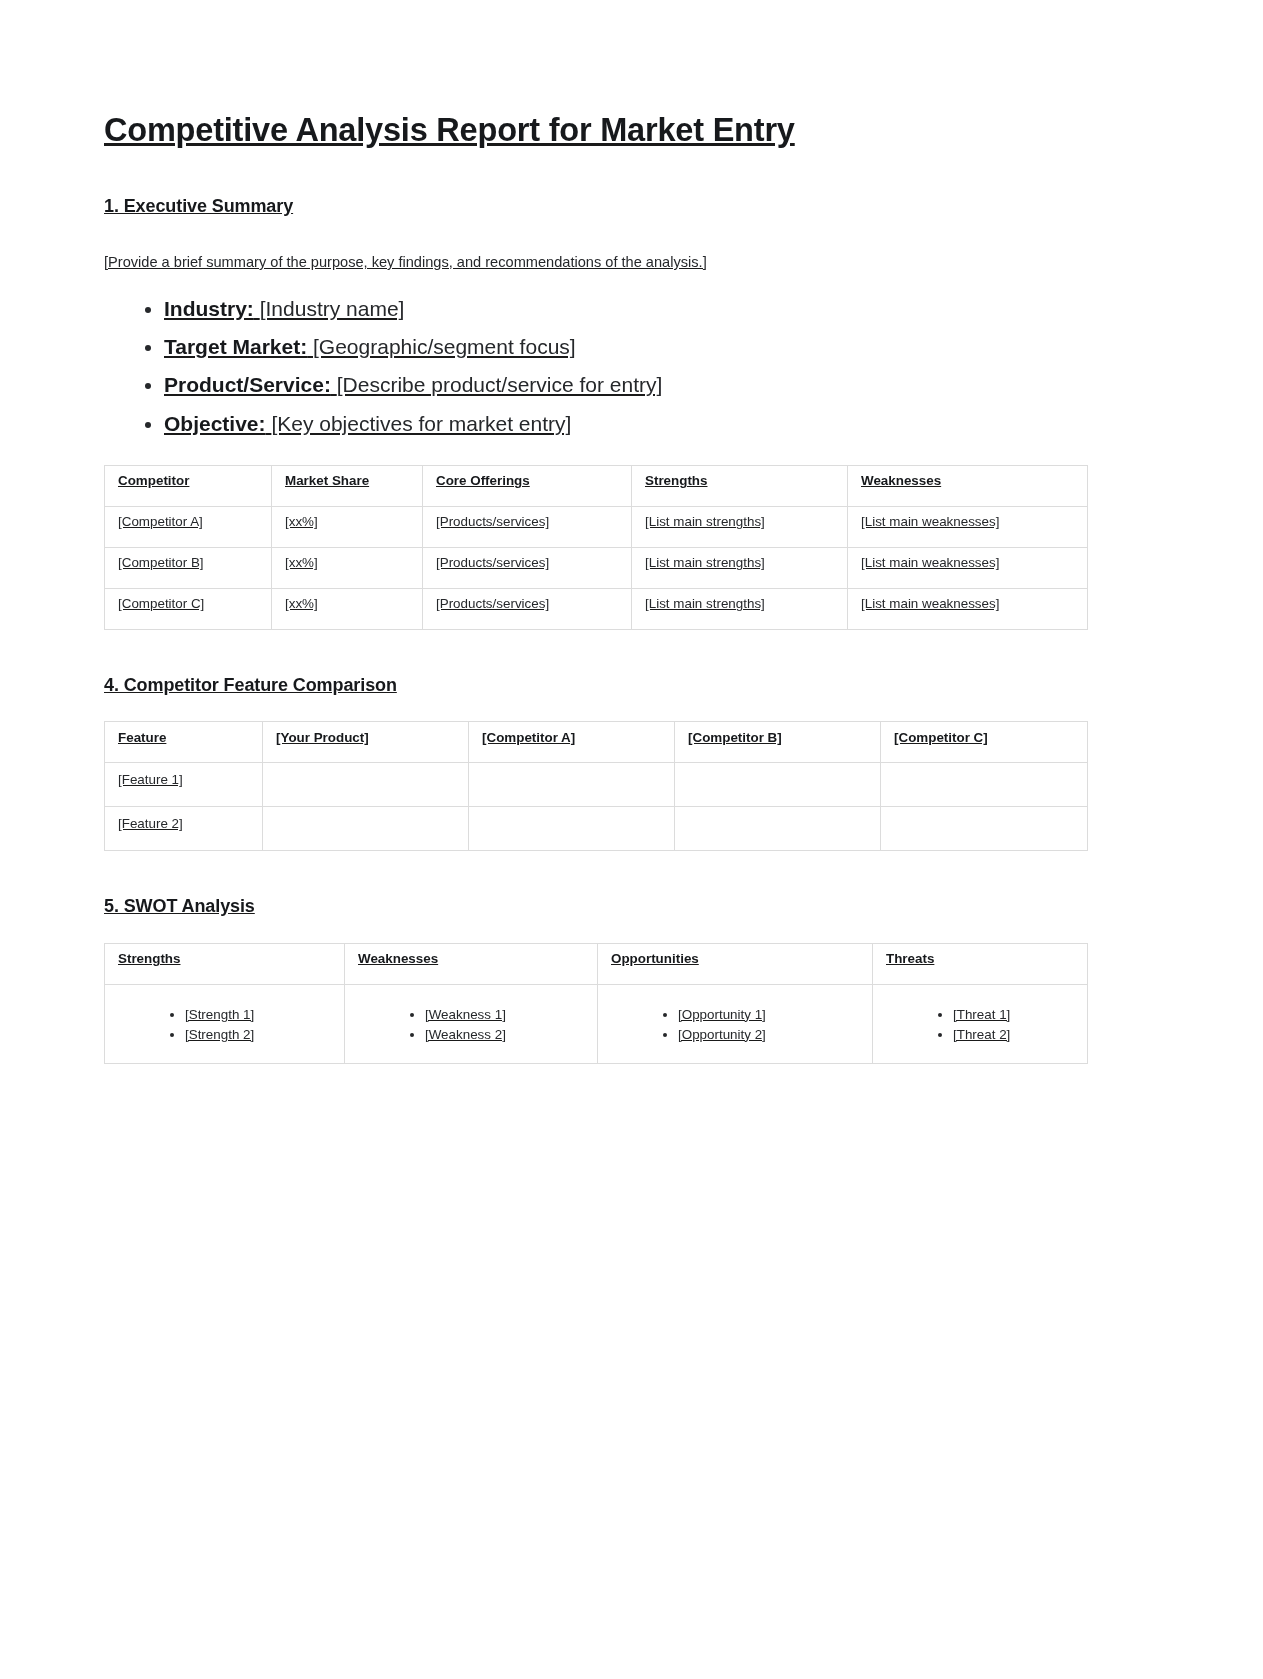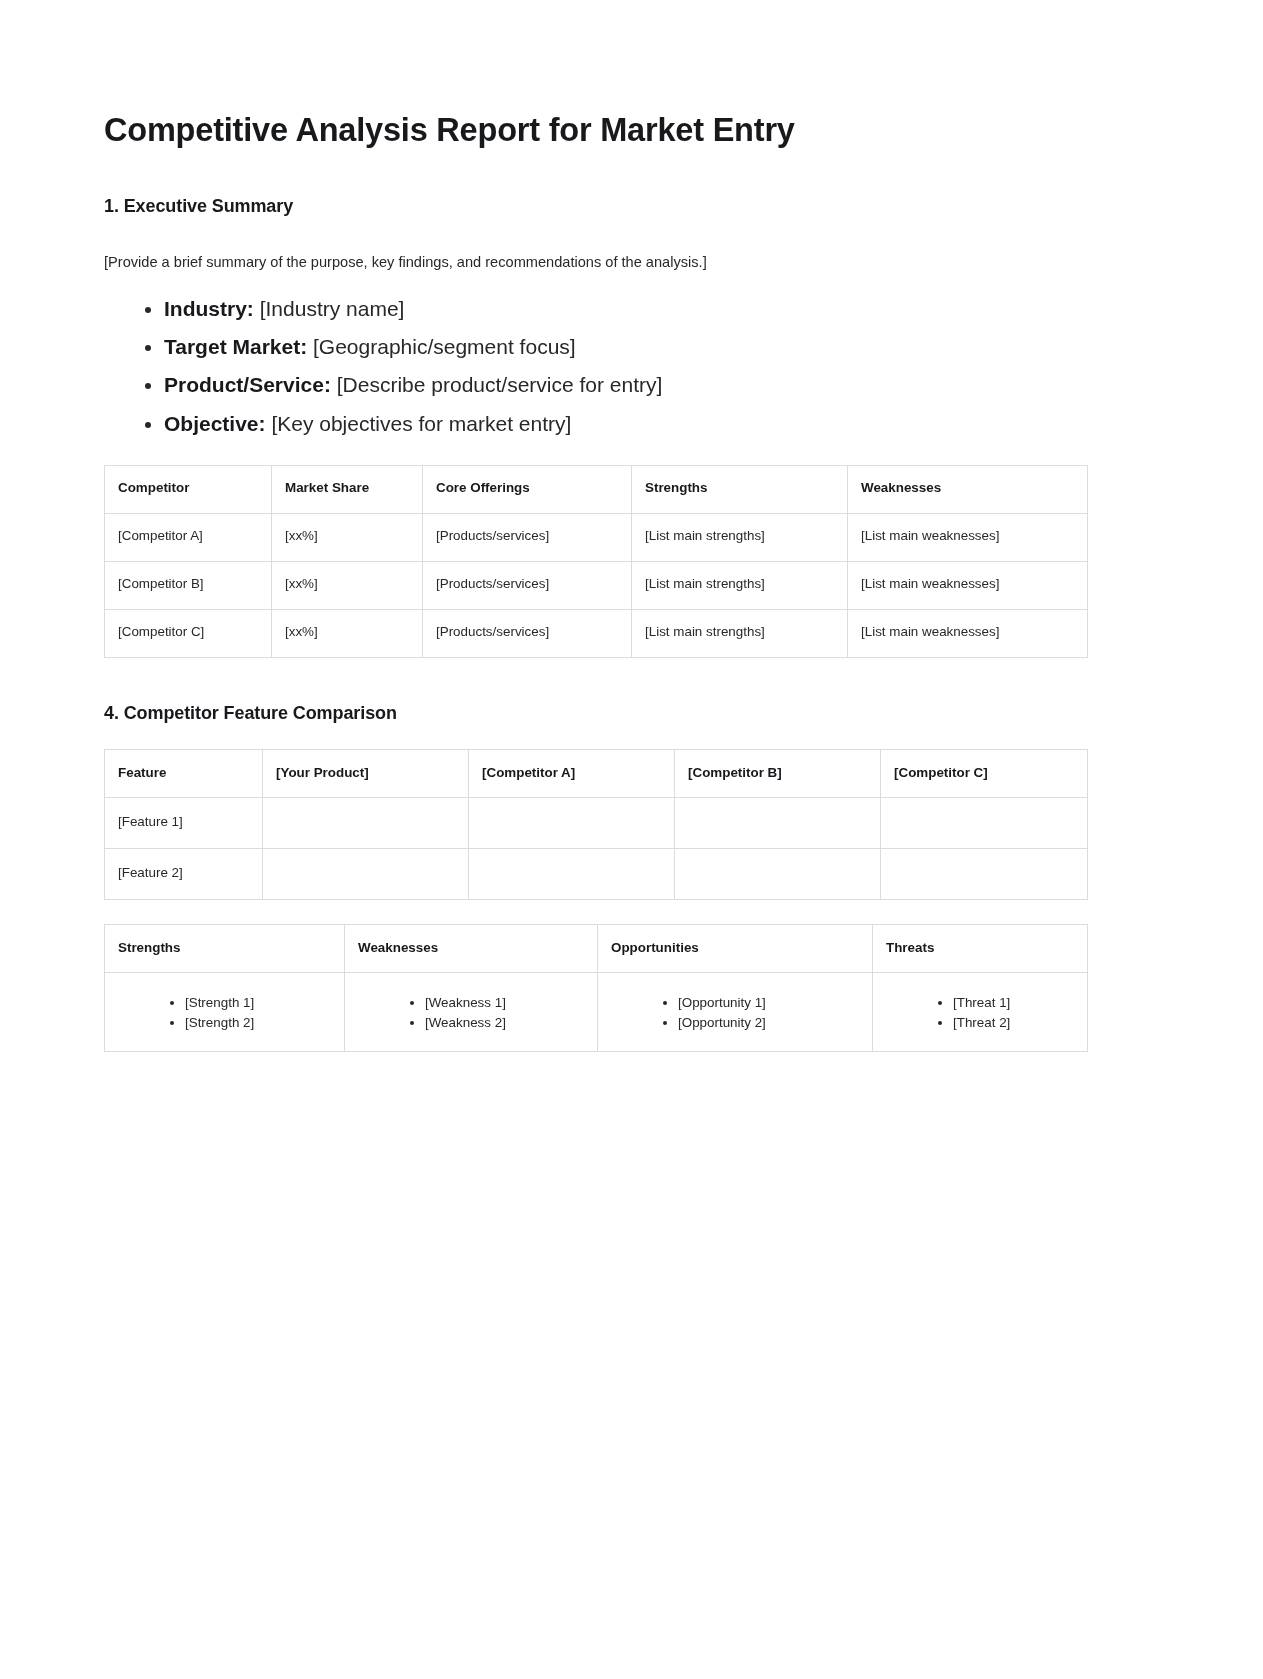--- a/index.html
+++ b/index.html
@@ -26,20 +26,21 @@
     left: 0;
     top: 0;
     width: 1263px;
     height: 1291px;
     overflow: hidden;
   }
   .content {
     padding: 110px 180px 0 104px;
     box-sizing: border-box;
     width: 1263px;
+    text-decoration: underline;
   }
 
   h1.doc-title {
     font-size: 32.5px;
     line-height: 1.25;
     font-weight: 700;
     letter-spacing: -0.2px;
     margin: 0 0 0 0;
     color: #17191c;
   }
@@ -82,21 +83,21 @@
     margin: 24px 0 0 0;
     table-layout: fixed;
   }
   table.doc-table th,
   table.doc-table td {
     border: 1px solid #dcdcdc;
     text-align: left;
     vertical-align: middle;
     font-size: 13.4px;
     color: #26282b;
-    padding: 12px 12px 13px 13px;
+    padding: 5px 12px 13px 13px;
     line-height: 1.4;
     background: #ffffff;
   }
   table.doc-table th {
     font-weight: 700;
     color: #17191c;
     height: 22px;
   }
   table.doc-table td {
     height: 22px;
@@ -239,20 +240,21 @@
           <tr>
             <td>[Feature 2]</td>
             <td class="empty-cell"></td>
             <td class="empty-cell"></td>
             <td class="empty-cell"></td>
             <td class="empty-cell"></td>
           </tr>
         </tbody>
       </table>
 
+      <h2 class="section-heading">5. SWOT Analysis</h2>
       <table class="doc-table t-swot">
         <colgroup>
             <col class="c1">
             <col class="c2">
             <col class="c3">
             <col class="c4">
           </colgroup>
         <thead>
           <tr>
             <th>Strengths</th>

